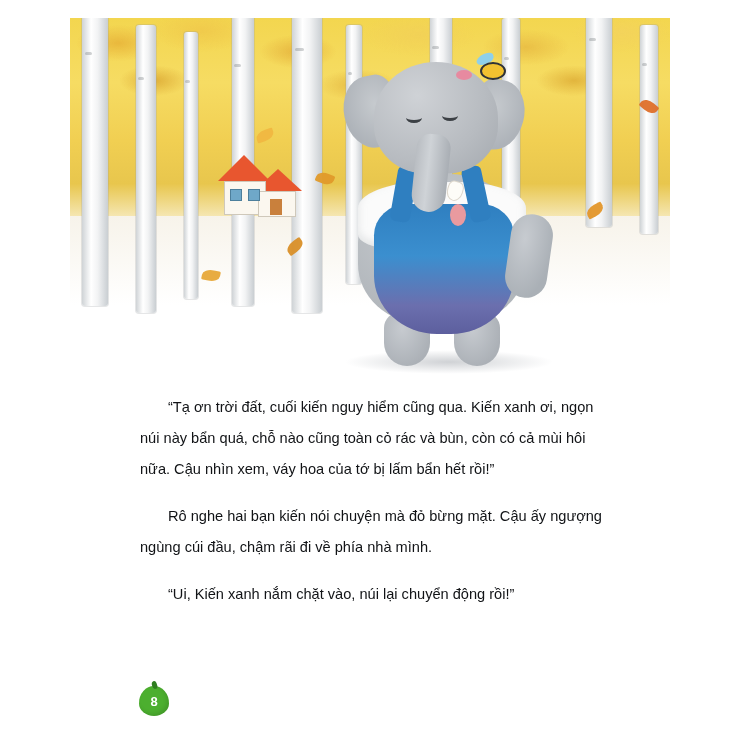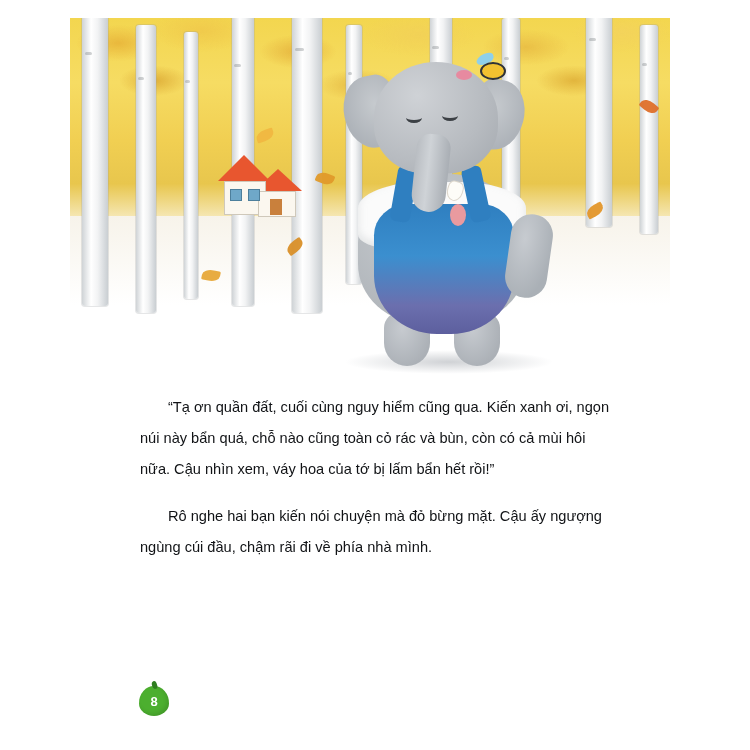--- a/index.html
+++ b/index.html
@@ -393,22 +393,23 @@
       <div class="e-mouth"></div>
       <div class="ant"></div>
       <div class="bug">
         <div class="b-wing"></div>
         <div class="b-body"></div>
       </div>
     </div>
   </div>
 
   <div class="text-block">
-    <p class="para">“Tạ ơn quần đất, cuối cùng nguy hiểm cũng qua. Kiến xanh ơi, ngọn núi này bẩn quá, chỗ nào cũng toàn cỏ rác và bùn, còn có cả mùi hôi nữa. Cậu nhìn xem, váy hoa của tớ bị lấm bẩn hết rồi!”</p>
+    <p class="para">“Tạ ơn trời đất, cuối kiến nguy hiểm cũng qua. Kiến xanh ơi, ngọn núi này bẩn quá, chỗ nào cũng toàn cỏ rác và bùn, còn có cả mùi hôi nữa. Cậu nhìn xem, váy hoa của tớ bị lấm bẩn hết rồi!”</p>
     <p class="para">Rô nghe hai bạn kiến nói chuyện mà đỏ bừng mặt. Cậu ấy ngượng ngùng cúi đầu, chậm rãi đi về phía nhà mình.</p>
+    <p class="para">“Ui, Kiến xanh nắm chặt vào, núi lại chuyển động rồi!”</p>
 
   </div>
 
   <div class="page-badge">
     <div class="badge-shape"></div>
     <div class="badge-num">8</div>
   </div>
 
 </div>
 

